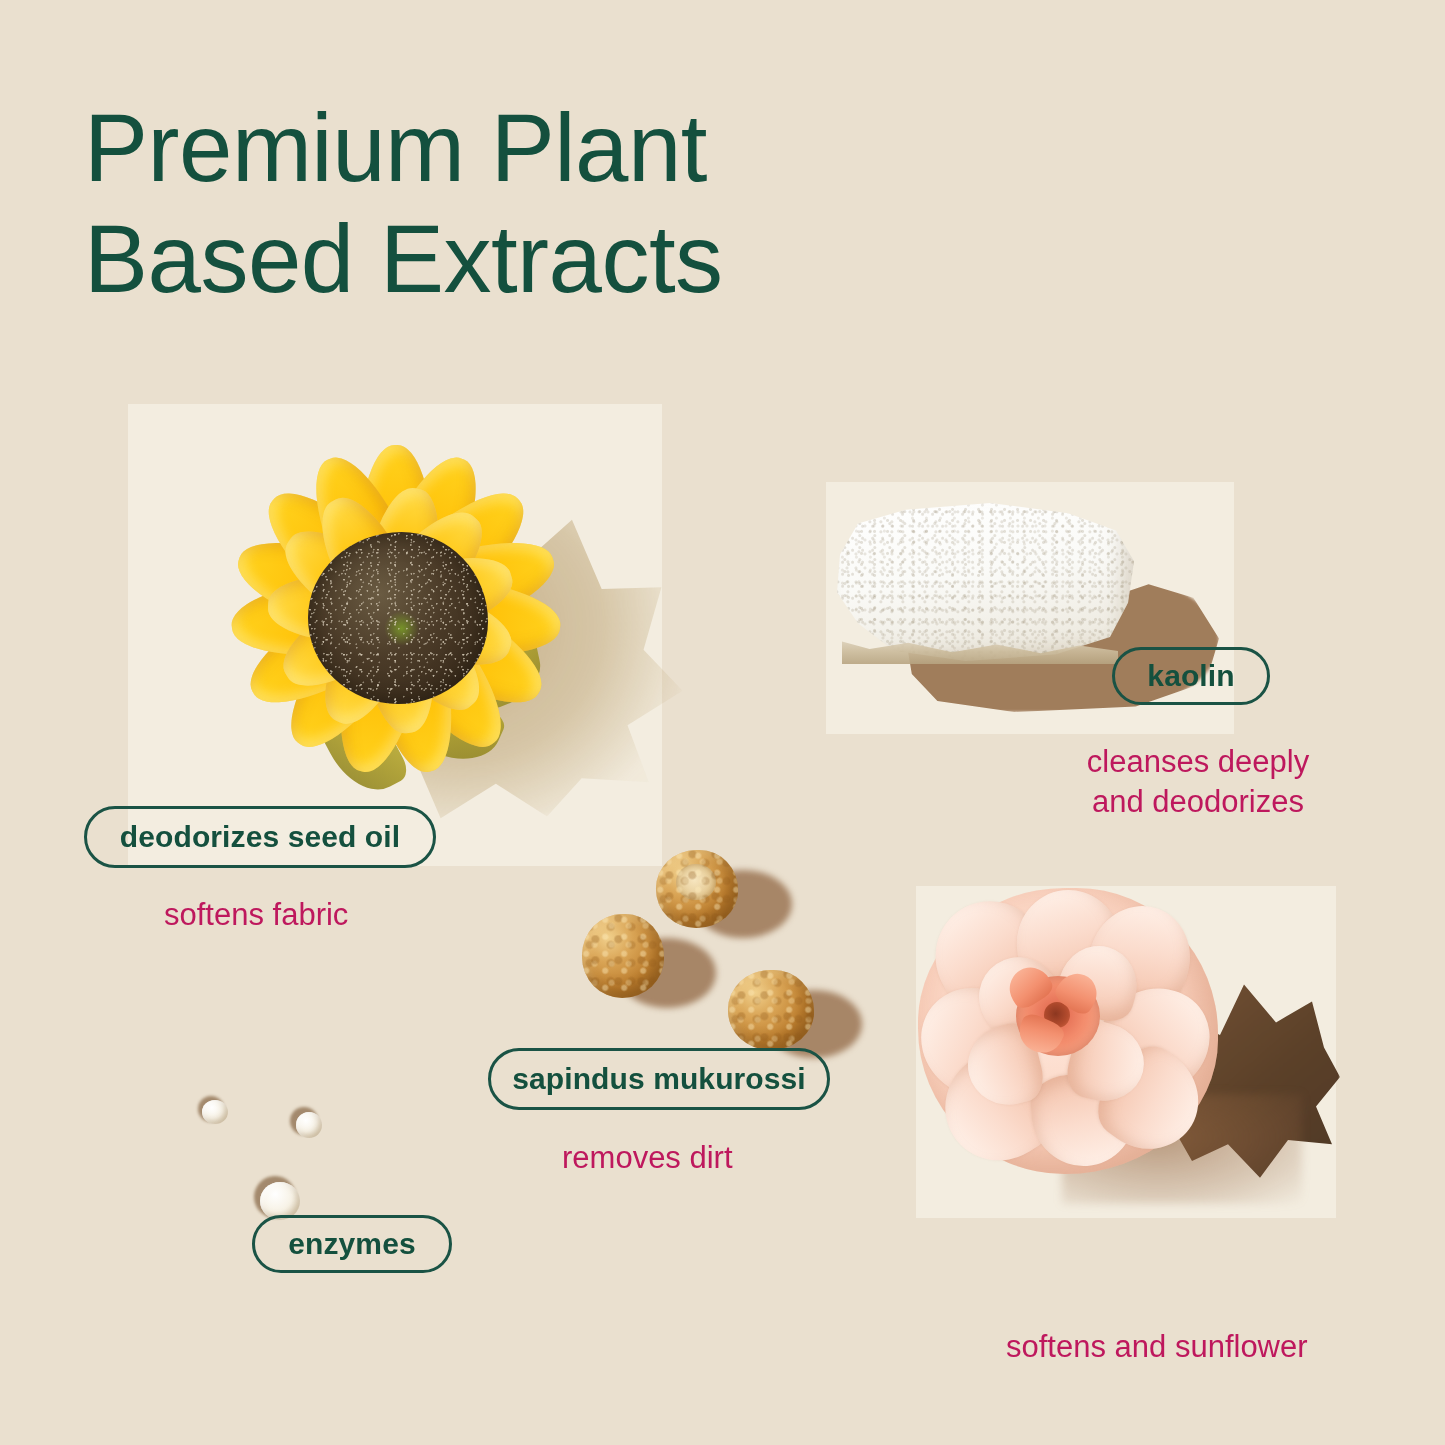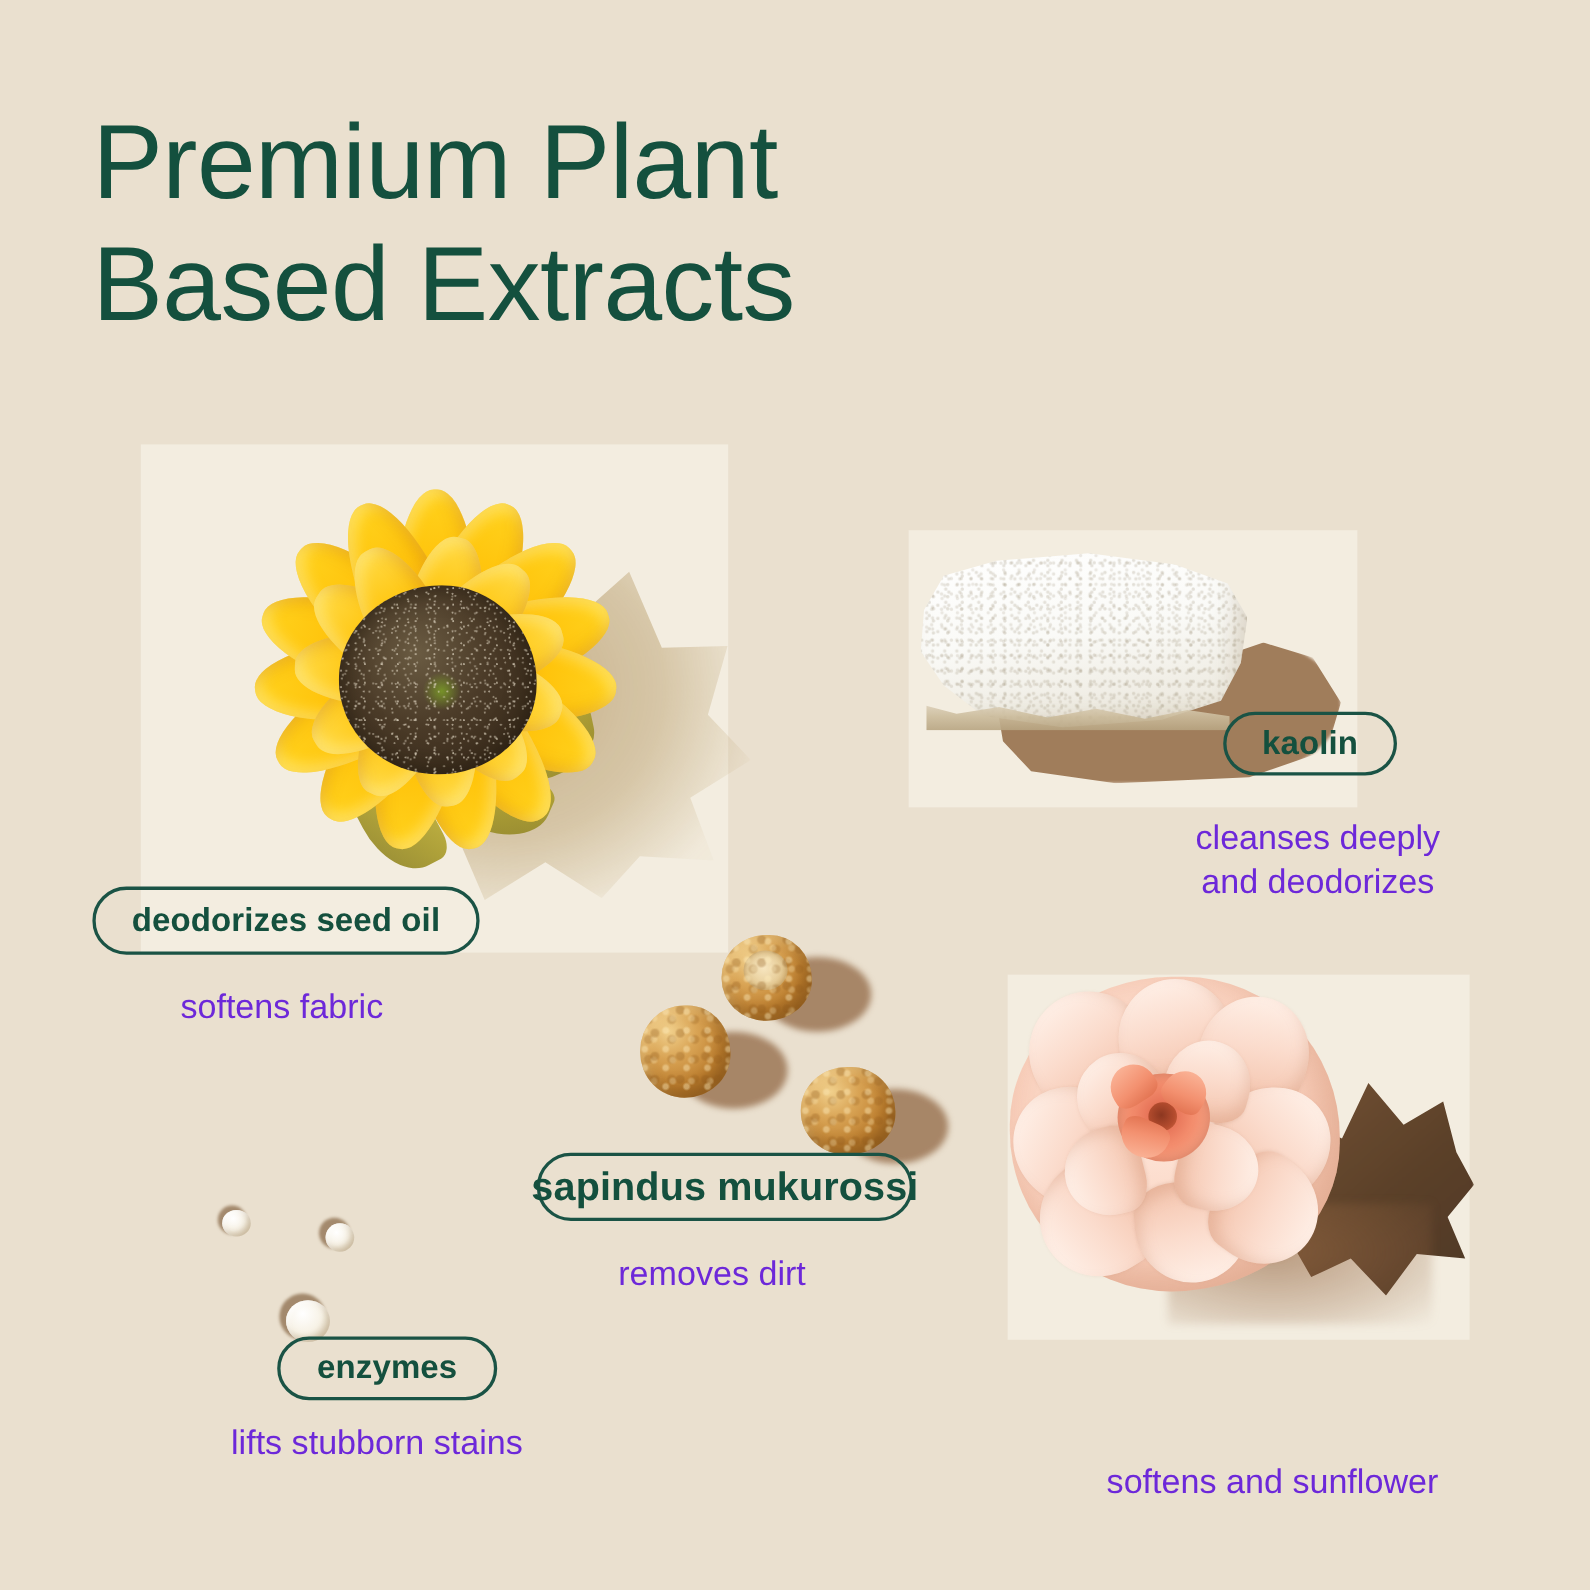--- a/index.html
+++ b/index.html
@@ -59,32 +59,32 @@
     background: transparent;
     color: #14503E;
     font-weight: 700;
     letter-spacing: 0.1px;
     white-space: nowrap;
     z-index: 6;
   }
 
   .caption {
     position: absolute;
-    color: #6d28d9;
+    color: #be185d;
     font-size: 31px;
     line-height: 1.3;
     font-weight: 400;
     white-space: pre-line;
     z-index: 6;
   }
 
   
   #pill-sunflower { left: 84px;   top: 806px;  width: 352px; height: 62px;  font-size: 30px; }
   #pill-kaolin    { left: 1112px; top: 647px;  width: 158px; height: 58px;  font-size: 30px; }
-  #pill-sapindus  { left: 488px;  top: 1048px; width: 342px; height: 62px;  font-size: 36px; }
+  #pill-sapindus  { left: 488px;  top: 1048px; width: 342px; height: 62px;  font-size: 30px; }
   #pill-enzymes   { left: 252px;  top: 1215px; width: 200px; height: 58px;  font-size: 30px; }
   #pill-camellia  { left: 1006px; top: 1220px; width: 320px; height: 62px;  font-size: 30px; }
 
   #cap-sunflower  { left: 164px;  top: 895px;  }
   #cap-kaolin     { left: 1070px; top: 742px;  text-align: center; width: 256px; }
   #cap-sapindus   { left: 562px;  top: 1138px; }
   #cap-enzymes    { left: 210px;  top: 1292px; }
   #cap-camellia   { left: 1006px; top: 1327px; }
 
   
@@ -457,17 +457,16 @@
   <div class="caption" id="cap-sunflower">softens fabric</div>
 
   <div class="pill" id="pill-kaolin">kaolin</div>
   <div class="caption" id="cap-kaolin">cleanses deeply
 and deodorizes</div>
 
   <div class="pill" id="pill-sapindus">sapindus mukurossi</div>
   <div class="caption" id="cap-sapindus">removes dirt</div>
 
   <div class="pill" id="pill-enzymes">enzymes</div>
-  <div class="caption" id="cap-enzymes">lifts stubborn stains</div>
 
   <div class="caption" id="cap-camellia">softens and sunflower</div>
 
 </div>
 
 </body></html>

